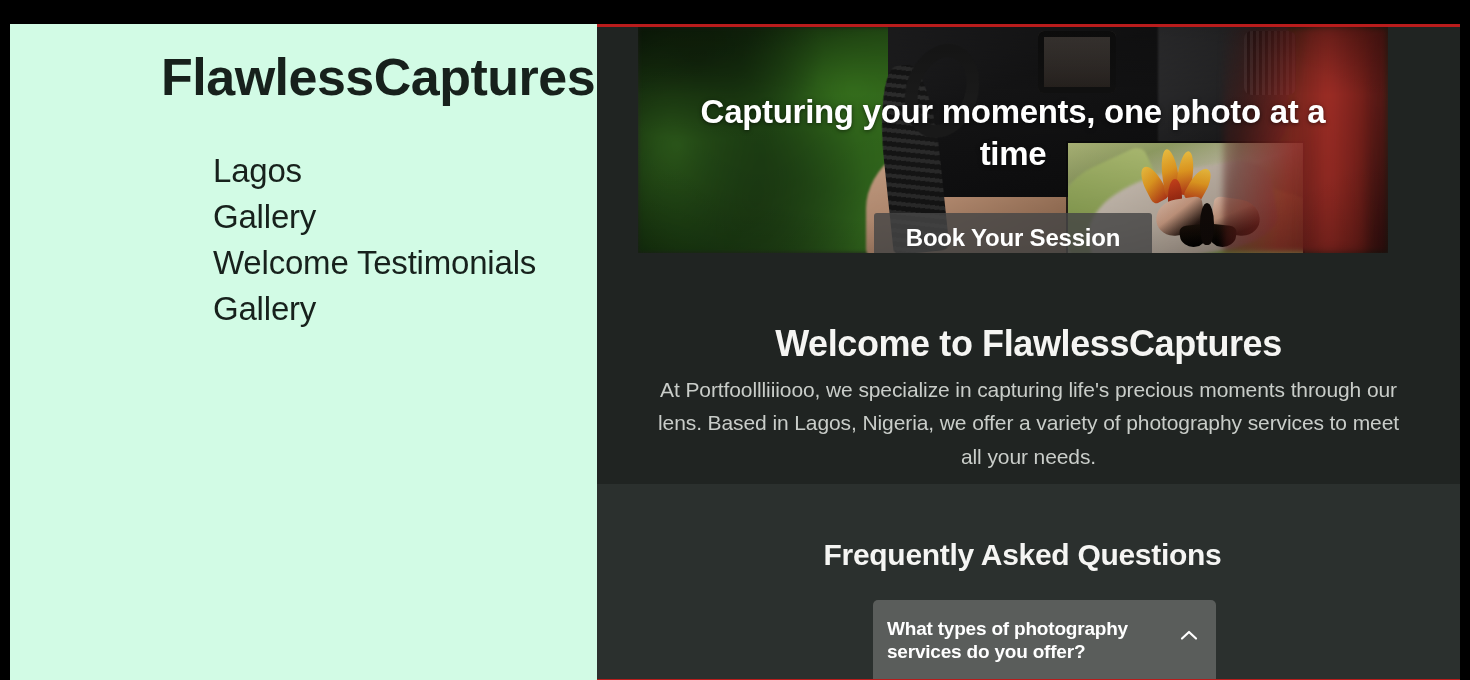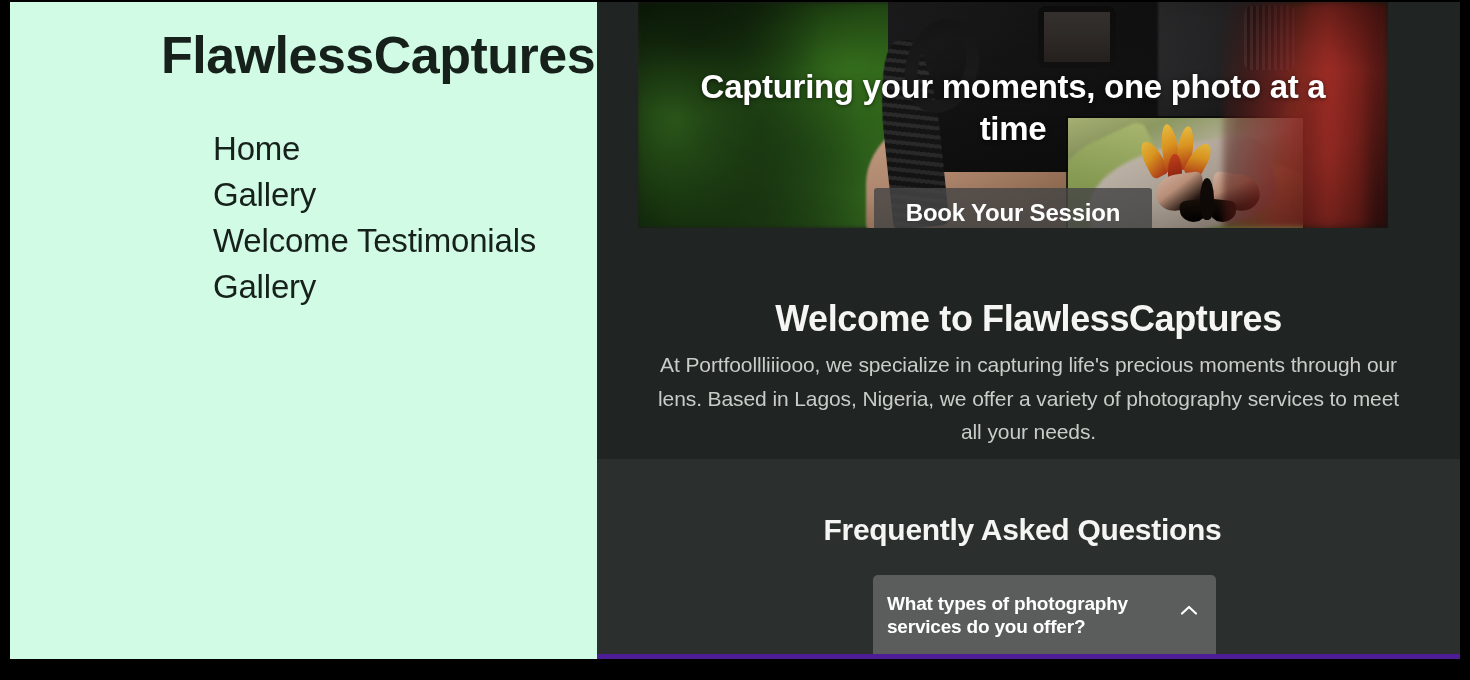--- a/index.html
+++ b/index.html
@@ -8,26 +8,27 @@
     background: #000;
     width: 1470px;
     height: 680px;
     overflow: hidden;
     font-family: "Liberation Sans", sans-serif;
   }
 
   #page {
     position: absolute;
     left: 10px;
-    top: 2px;
+    top: 24px;
     width: 1450px;
     height: 657px;
-    background: #4c1d95;
+    background: #b91c1c;
     overflow: hidden;
     display: flex;
+    align-items: center;
   }
 
   
   #sidebar {
     width: 587px;
     min-width: 587px;
     height: 657px;
     background: #d2fbe5;
     position: relative;
     overflow: hidden;
@@ -373,21 +374,21 @@
 </style>
 </head>
 <body>
 
 <div id="page">
 
   <aside id="sidebar">
     <div id="brand-title">FlawlessCaptures</div>
 
     <nav id="sidebar-nav">
-      <a class="nav-item">Home</a>
+      <a class="nav-item">Lagos</a>
       <a class="nav-item">Gallery</a>
       <a class="nav-item">Welcome Testimonials</a>
       <a class="nav-item">Gallery</a>
     </nav>
   </aside>
 
   <main id="main">
 
     <section id="hero-section">
 

